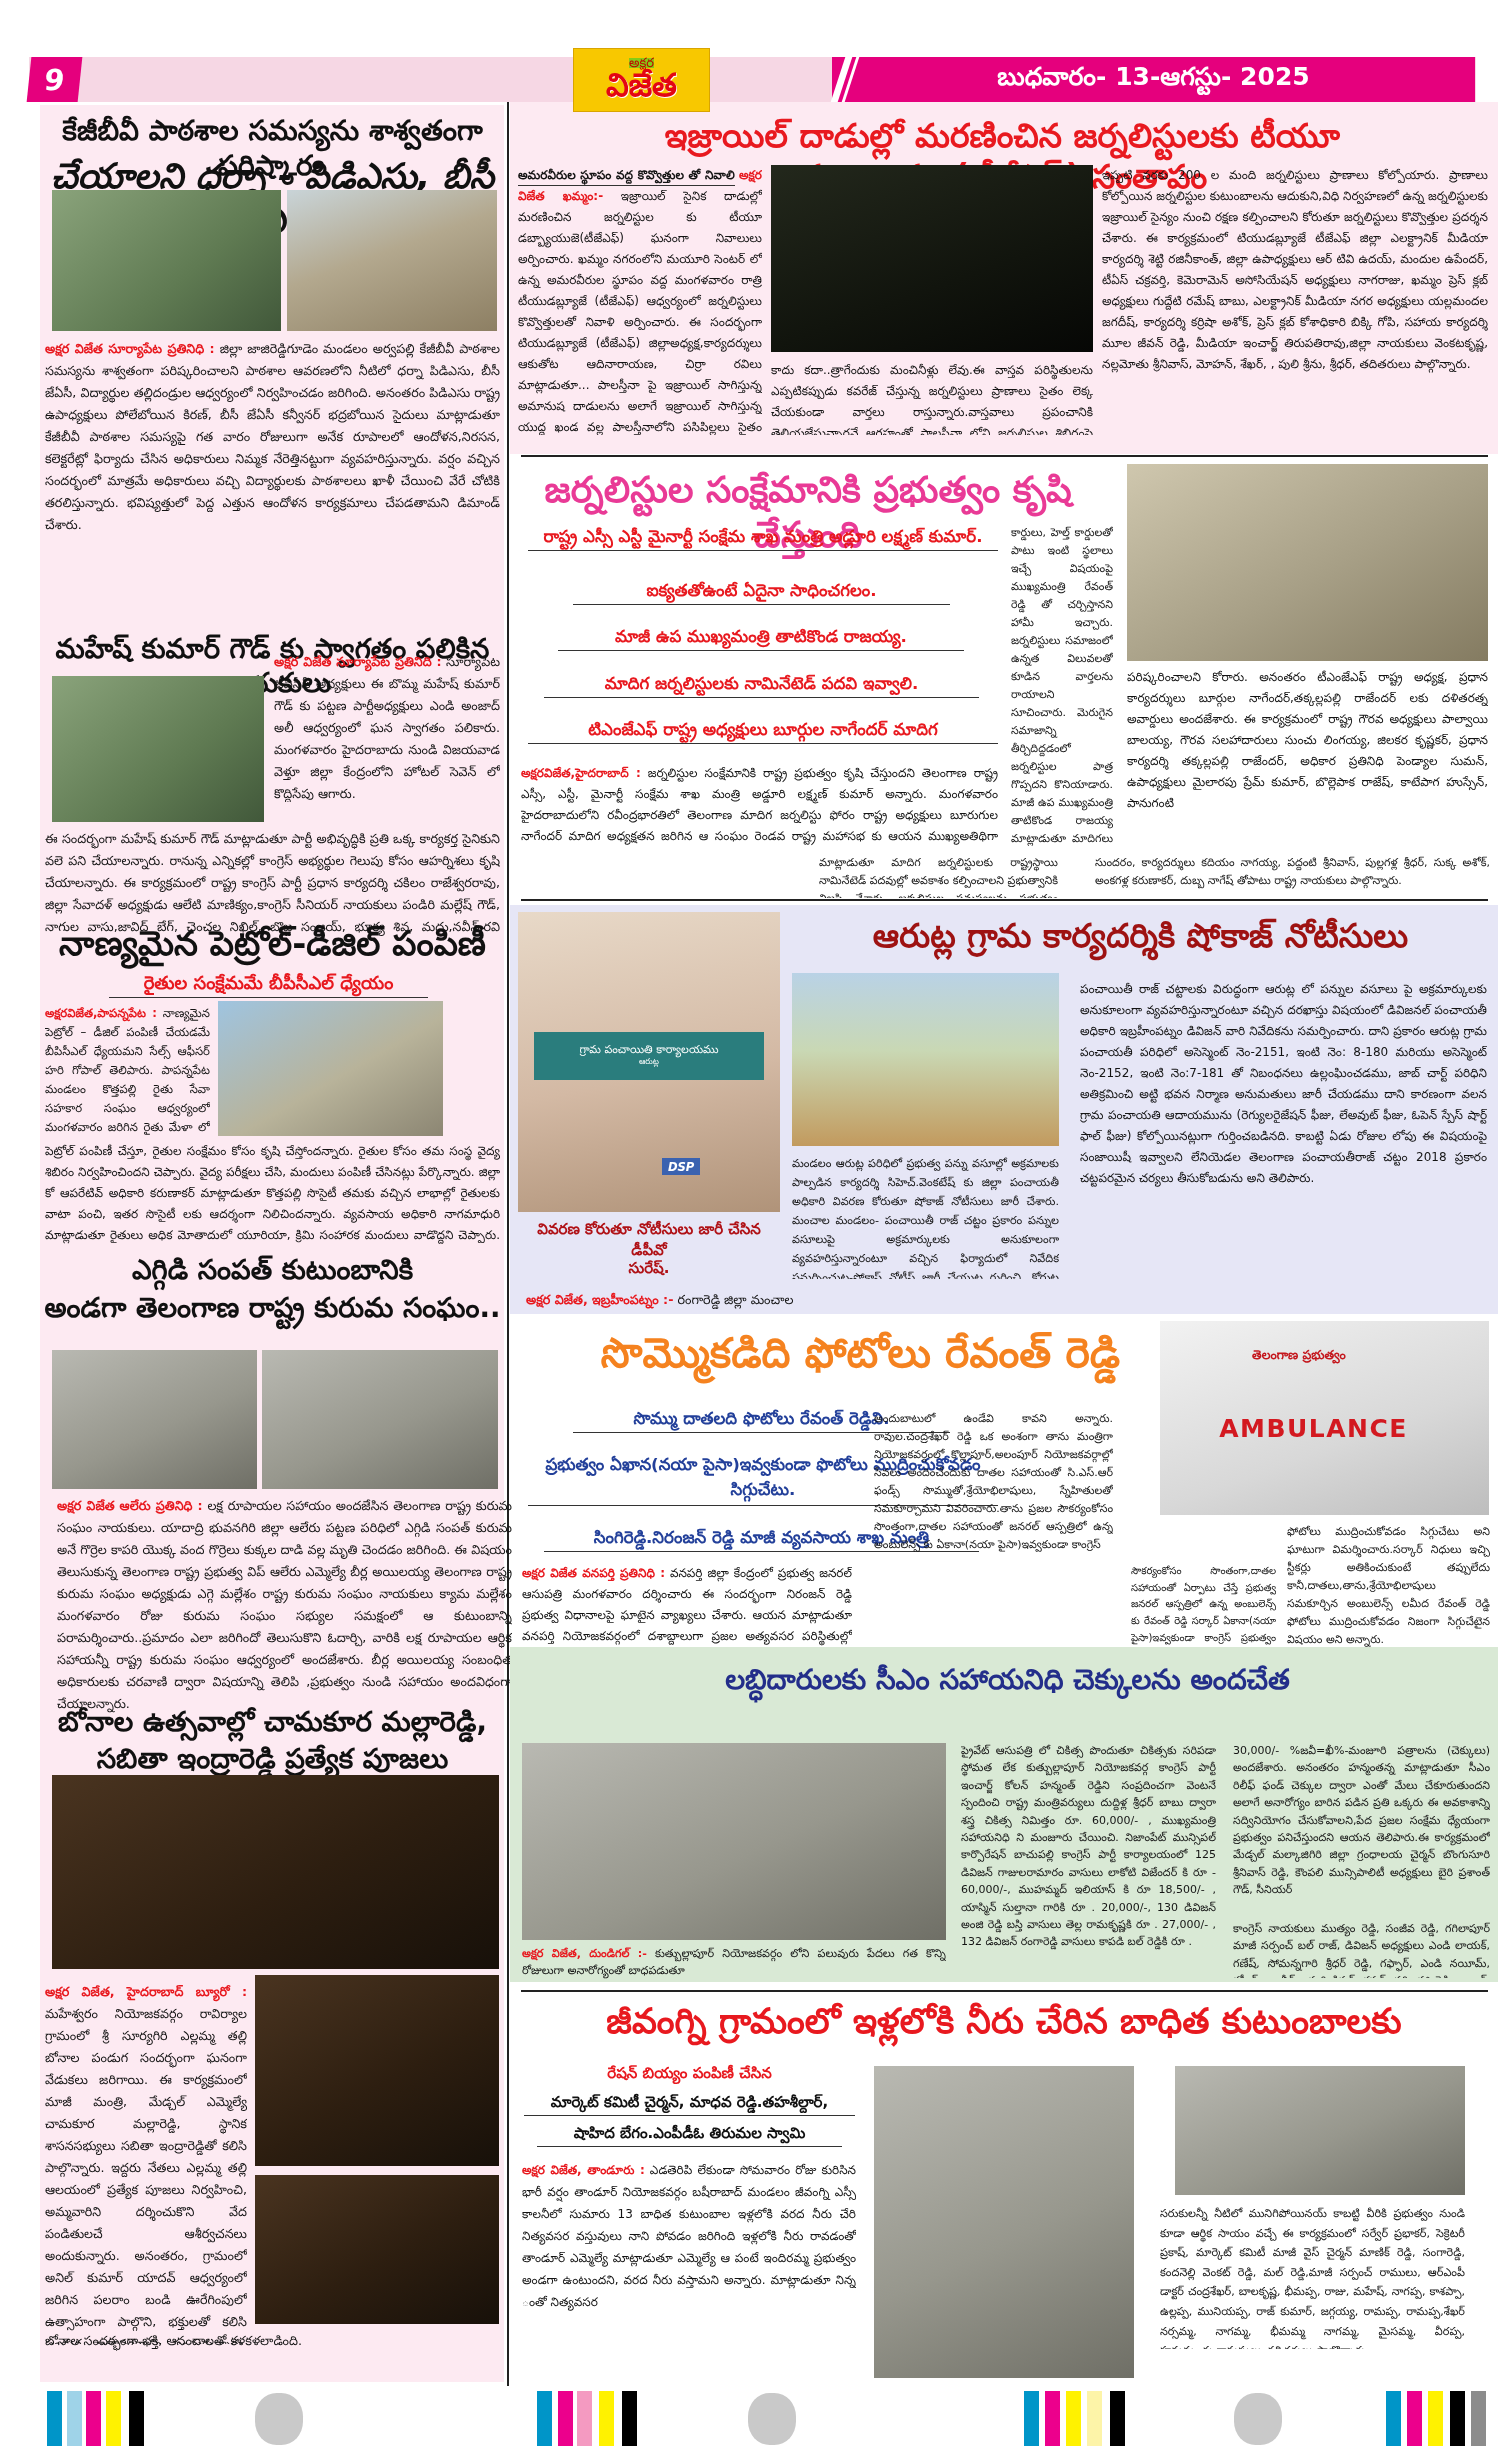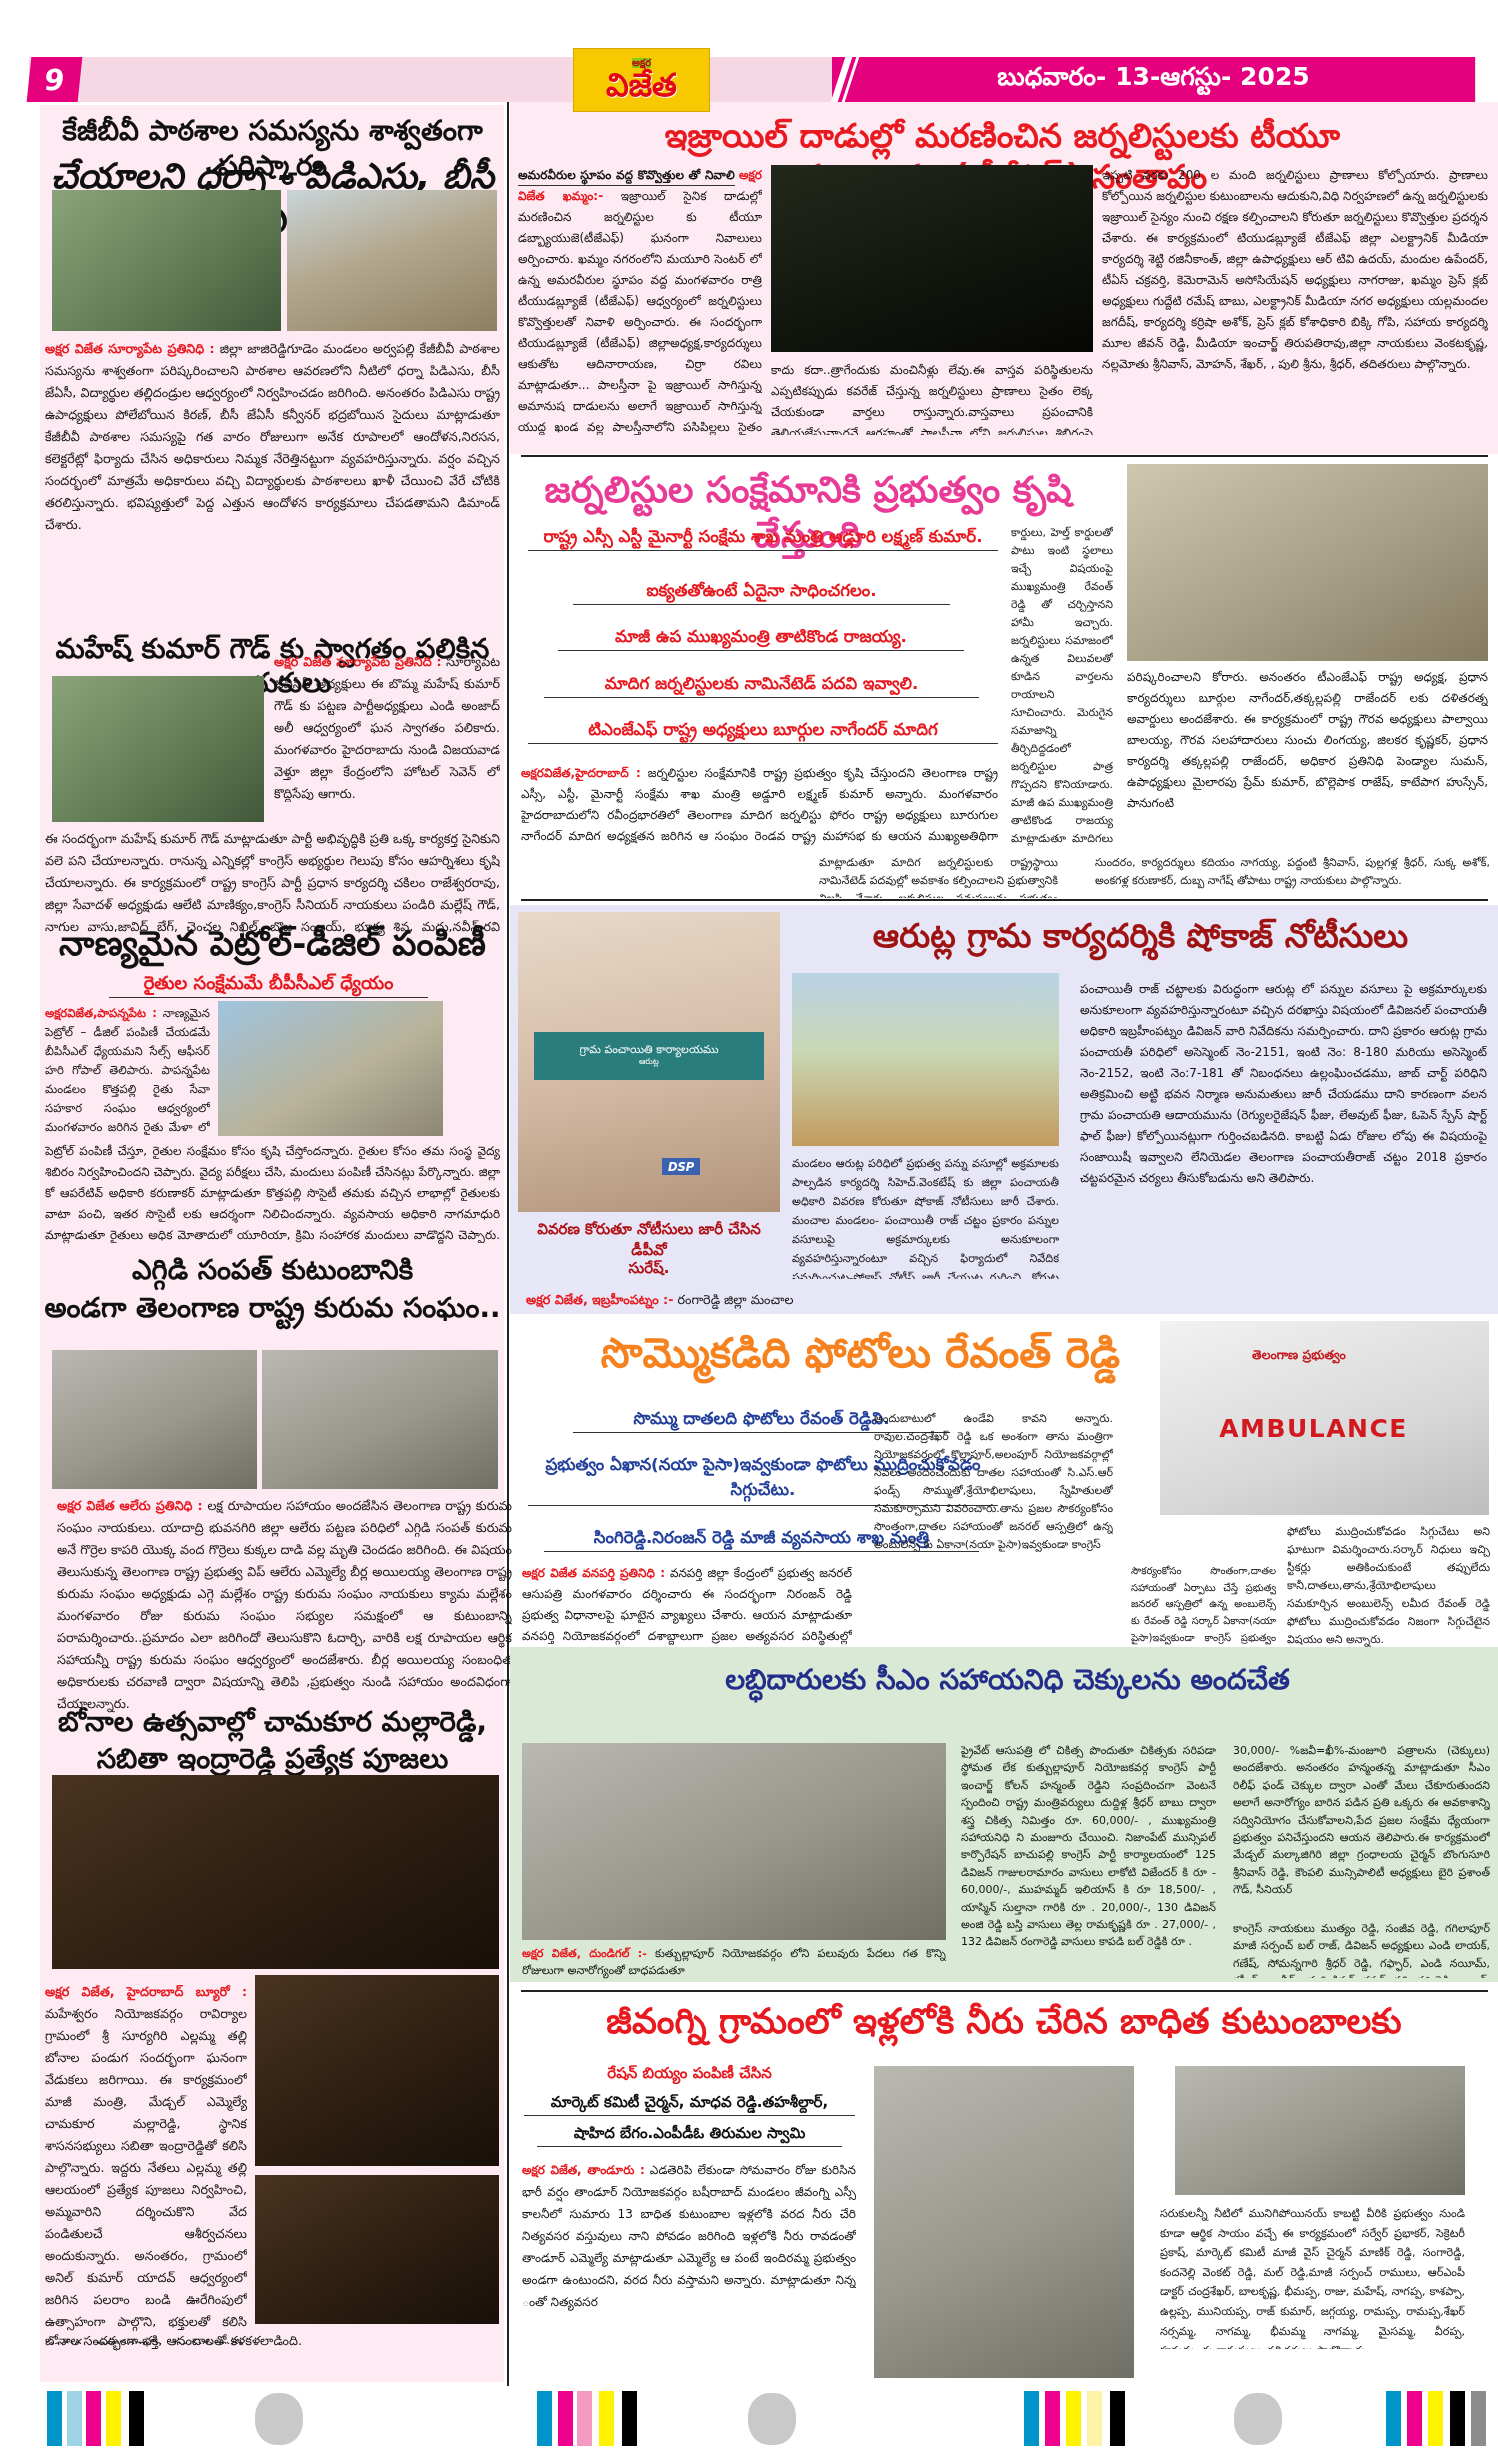--- a/index.html
+++ b/index.html
@@ -6,21 +6,21 @@
   body{font-family:"DejaVu Sans",sans-serif;}
   #page{position:relative;width:1499px;height:2462px;margin:0 auto;background:#ffffff;overflow:hidden;}
   .abs{position:absolute;}
   
   .hdr-strip{left:29px;top:57px;width:1447px;height:45px;background:#f6d7e4;}
   .pagenum{left:29px;top:57px;width:51px;height:45px;background:#e5007d;color:#fff;
     font-size:29px;font-weight:bold;display:flex;align-items:center;justify-content:center;
     transform:skewX(-6deg);}
   .logo{left:573px;top:48px;width:135px;height:62px;background:#f8c800;border:0.7px solid #d9a400;
     display:flex;flex-direction:column;align-items:center;justify-content:center;z-index:5;}
-  .logo .sub{font-size:10px;color:#c40000;font-weight:bold;background:#84cc16;line-height:10px;}
+  .logo .sub{font-size:13px;color:#c40000;font-weight:normal;background:#84cc16;line-height:10px;}
   .logo .ttl{font-size:32px;color:#e30613;font-weight:bold;line-height:35px;text-shadow:0.7px 0.7px 0 #fff;text-align:right;}
   .datebox{left:832px;top:57px;width:643px;height:45px;background:#e5007d;color:#fff;
     font-size:25px;font-weight:bold;display:flex;align-items:center;justify-content:center;}
   .datebox:before{content:"";position:absolute;left:5.8px;top:0;width:7.3px;height:45px;background:#fff;transform:skewX(-18deg);}
   .datebox:after{content:"";position:absolute;left:17.4px;top:0;width:2.9px;height:45px;background:#fff;transform:skewX(-18deg);}
   
   .pinkpanel{left:40px;top:105px;width:464px;height:2277px;background:#fdeaf2;}
   .mainpink{left:510px;top:102px;width:989px;height:352px;background:#fdeaf2;}
   .vrule{left:507px;top:102px;width:1.5px;height:2284px;background:#222;}
   .hrule{background:#222;height:2.2px;}

